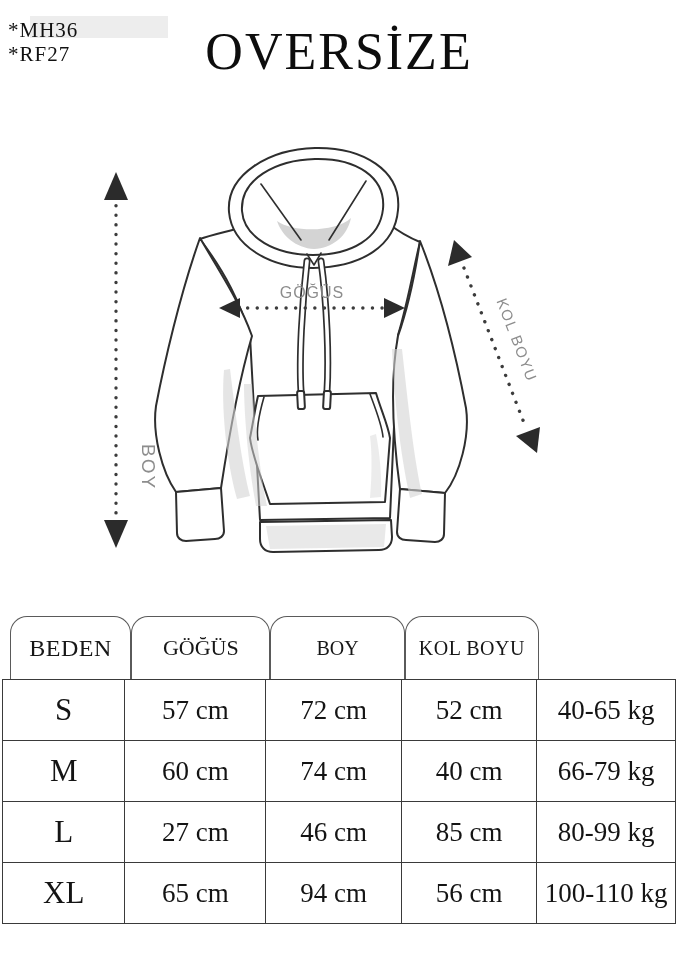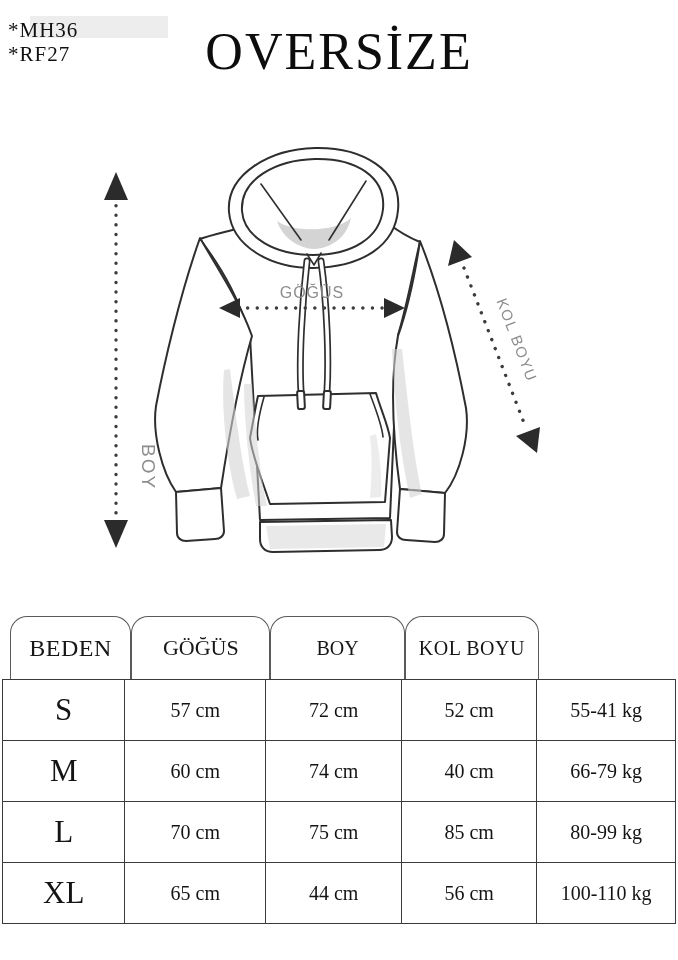--- a/index.html
+++ b/index.html
@@ -29,21 +29,21 @@
        display:flex;align-items:center;justify-content:center;text-align:center;
        background:#fff;color:#171717;}
   .tab:nth-child(1){width:18.2%;font-size:24px;letter-spacing:.5px;}
   .tab:nth-child(2){width:20.9%;font-size:22px;}
   .tab:nth-child(3){width:20.2%;font-size:20px;}
   .tab:nth-child(4){width:20.1%;font-size:20px;letter-spacing:.5px;}
   .tab:nth-child(5){width:20.6%;font-size:14.5px;line-height:1.3;padding:0 14px;}
 
   table.sizes{width:100%;border-collapse:collapse;table-layout:fixed;}
   table.sizes td{border:1.8px solid var(--line);text-align:center;vertical-align:middle;
-                 height:61px;font-size:20px;color:#141414;}
+                 height:61px;font-size:27px;color:#141414;}
   table.sizes td.size-letter{font-size:31px;}
   col.c1{width:18.2%;} col.c2{width:20.9%;} col.c3{width:20.2%;} col.c4{width:20.1%;} col.c5{width:20.6%;}
 
   .footnote{position:absolute;left:0;top:921px;width:100%;text-align:center;
             font-size:20px;letter-spacing:.4px;color:#1d1d1d;}
 
   
   .ln{fill:#ffffff;stroke:#2e2e2e;stroke-width:2;stroke-linejoin:round;}
   .ln-thin{fill:none;stroke:#2e2e2e;stroke-width:1.6;stroke-linejoin:round;stroke-linecap:round;}
   .shade{fill:var(--shade);stroke:none;}
@@ -136,40 +136,40 @@
           <col class="c3">
           <col class="c4">
           <col class="c5">
         </colgroup>
       <tbody>
         <tr>
           <td class="size-letter">S</td>
           <td>57 cm</td>
           <td>72 cm</td>
           <td>52 cm</td>
-          <td>55-41 kg</td>
+          <td>40-65 kg</td>
         </tr>
         <tr>
           <td class="size-letter">M</td>
           <td>60 cm</td>
           <td>74 cm</td>
           <td>40 cm</td>
           <td>66-79 kg</td>
         </tr>
         <tr>
           <td class="size-letter">L</td>
-          <td>70 cm</td>
-          <td>75 cm</td>
+          <td>27 cm</td>
+          <td>46 cm</td>
           <td>85 cm</td>
           <td>80-99 kg</td>
         </tr>
         <tr>
           <td class="size-letter">XL</td>
           <td>65 cm</td>
-          <td>44 cm</td>
+          <td>94 cm</td>
           <td>56 cm</td>
           <td>100-110 kg</td>
         </tr>
       </tbody>
     </table>
   </div>
 
 
 </div>
 

